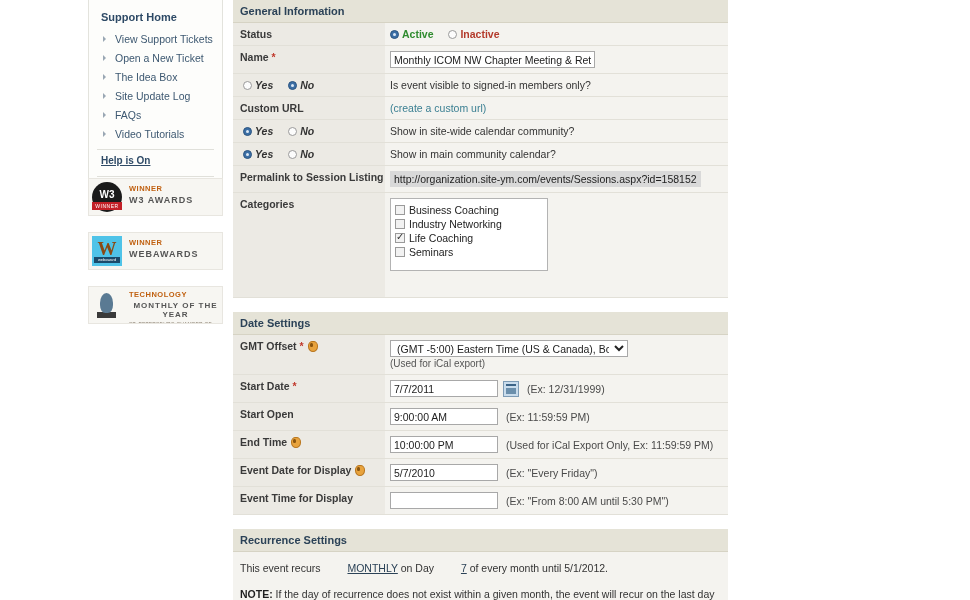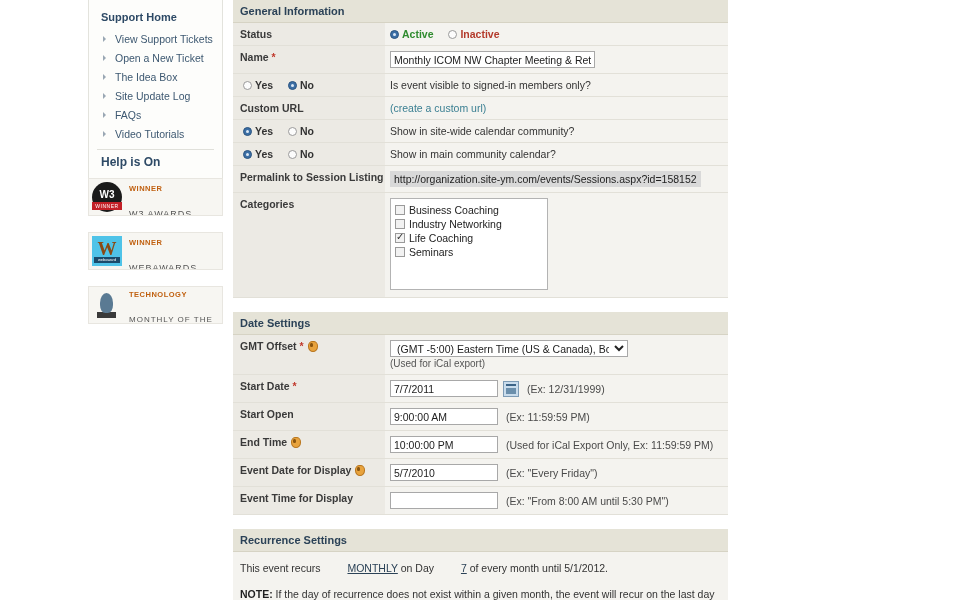--- a/index.html
+++ b/index.html
@@ -41,41 +41,42 @@
     width: 0; height: 0;
     border-left: 3px solid #9aa7b4;
     border-top: 3px solid transparent;
     border-bottom: 3px solid transparent;
   }
   .nav-sep {
     border-top: 1px solid #e0e0da;
     margin: 5px 8px 0 8px;
   }
   .nav-sub {
-    font-size: 12px; font-weight: bold; color: #2e4a66;
-    padding: 5px 0 5px 12px; cursor: pointer;
+    font-size: 10px; font-weight: bold; color: #2e4a66;
+    padding: 5px 0 5px 12px; cursor: pointer; text-decoration: underline;
   }
 
   
   .badges { position: absolute; left: 88px; top: 178px; width: 135px; }
   .badge {
     position: relative; height: 36px; margin-bottom: 16px;
     background: #f7f6f2; border: 1px solid #e8e6e0;
     overflow: hidden;
   }
   .badge-logo {
     position: absolute; left: 3px; top: 3px; width: 30px; height: 30px;
   }
   .badge-text { position: absolute; left: 40px; top: 5px; }
   .badge-l1 {
     font-size: 7.5px; color: #c06010; font-weight: bold; letter-spacing: .5px;
   }
   .badge-l2 {
-    font-size: 9px; color: #555; font-weight: normal; letter-spacing: 1px;
-    margin-top: 16px;
+    font-size: 9px; color: #555; font-weight: bold; letter-spacing: 1px;
+    margin-top: 2px;
+    text-align: center;
   }
   .badge-l3 { font-size: 5px; color: #8a7f70; margin-top: 2px; letter-spacing: .2px; }
   .w3-logo { background: #1a1a1a; border-radius: 50%; position: relative; }
   .w3-logo:after {
     content: "W3"; position: absolute; left: 0; right: 0; top: 7px;
     text-align: center; color: #fff; font-size: 10px; font-weight: bold;
   }
   .w3-ribbon {
     position: absolute; left: 0; bottom: 2px; width: 30px; height: 8px;
     background: #c21f26; color: #fff; font-size: 5px; text-align: center;
@@ -153,21 +154,21 @@
   }
   .radio.on {
     background: #3b6ea5; border-color: #2c5party;
     border-color: #2c5580;
   }
   .radio.on:after {
     content: ""; position: absolute; left: 2px; top: 2px;
     width: 3px; height: 3px; border-radius: 50%; background: #dce8f5;
   }
   .rlab { margin-right: 12px; font-size: 10.5px; }
-  .rlab.bold { font-weight: bold; }
+  .rlab.bold { font-weight: bold; font-style: italic; }
   .green { color: #2e8b2e; font-weight: bold; }
   .red { color: #b33a2b; font-weight: bold; }
 
   
   .txt {
     border: 1px solid #a8a8a8;
     background: #fff;
     font-family: "Liberation Sans", sans-serif;
     font-size: 10.5px;
     padding: 2px 3px;
@@ -222,21 +223,21 @@
     width: 10px; height: 2px; background: #3c6487;
   }
   .cal-btn:after {
     content: ""; position: absolute; left: 2px; top: 6px;
     width: 10px; height: 6px; background: #6b8fac;
   }
 
   
   .cat-box {
     border: 1px solid #b3b3b3; background: #fff;
-    width: 158px; height: 92px;
+    width: 158px; height: 73px;
     padding: 4px 0 0 4px; box-sizing: border-box;
     overflow: hidden;
   }
   .cat-item { font-size: 10.5px; color: #222; line-height: 14px; }
   .cbx {
     display: inline-block; width: 10px; height: 10px;
     border: 1px solid #9a9a9a; background: #f2f2f2;
     vertical-align: -1px; margin-right: 4px; position: relative;
     box-sizing: border-box;
   }

